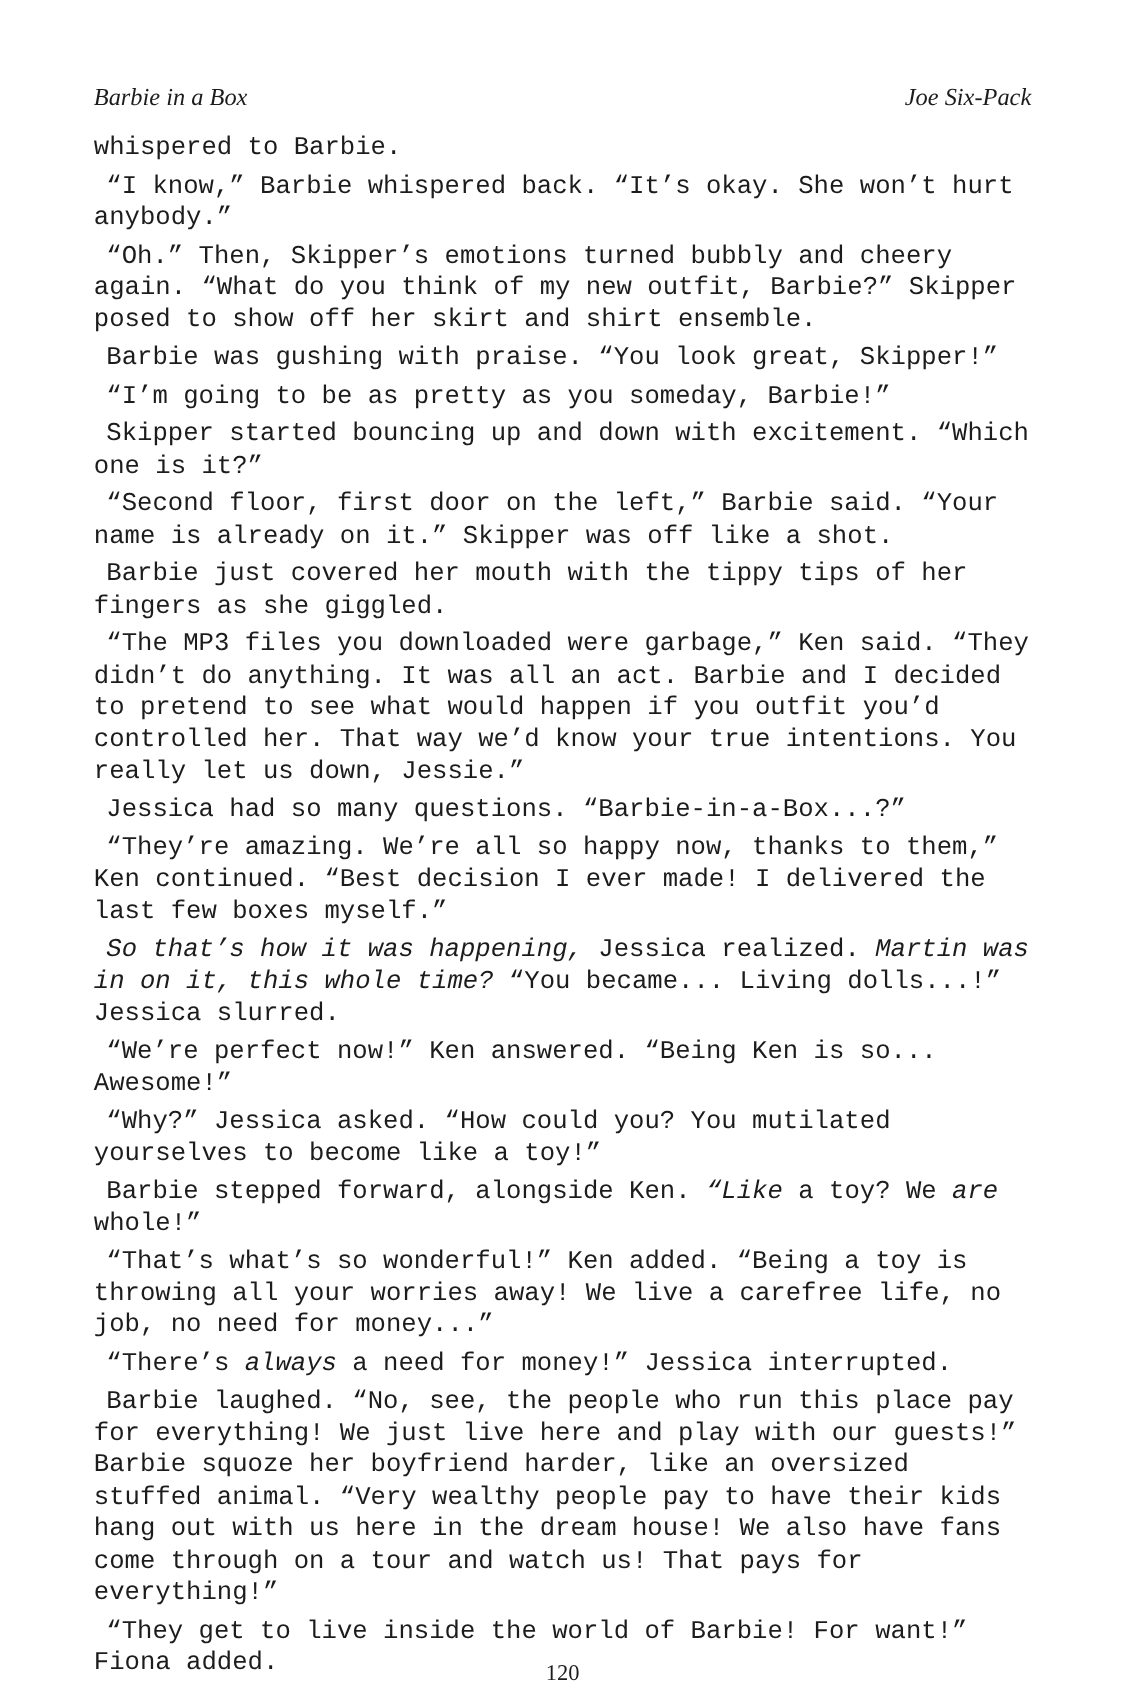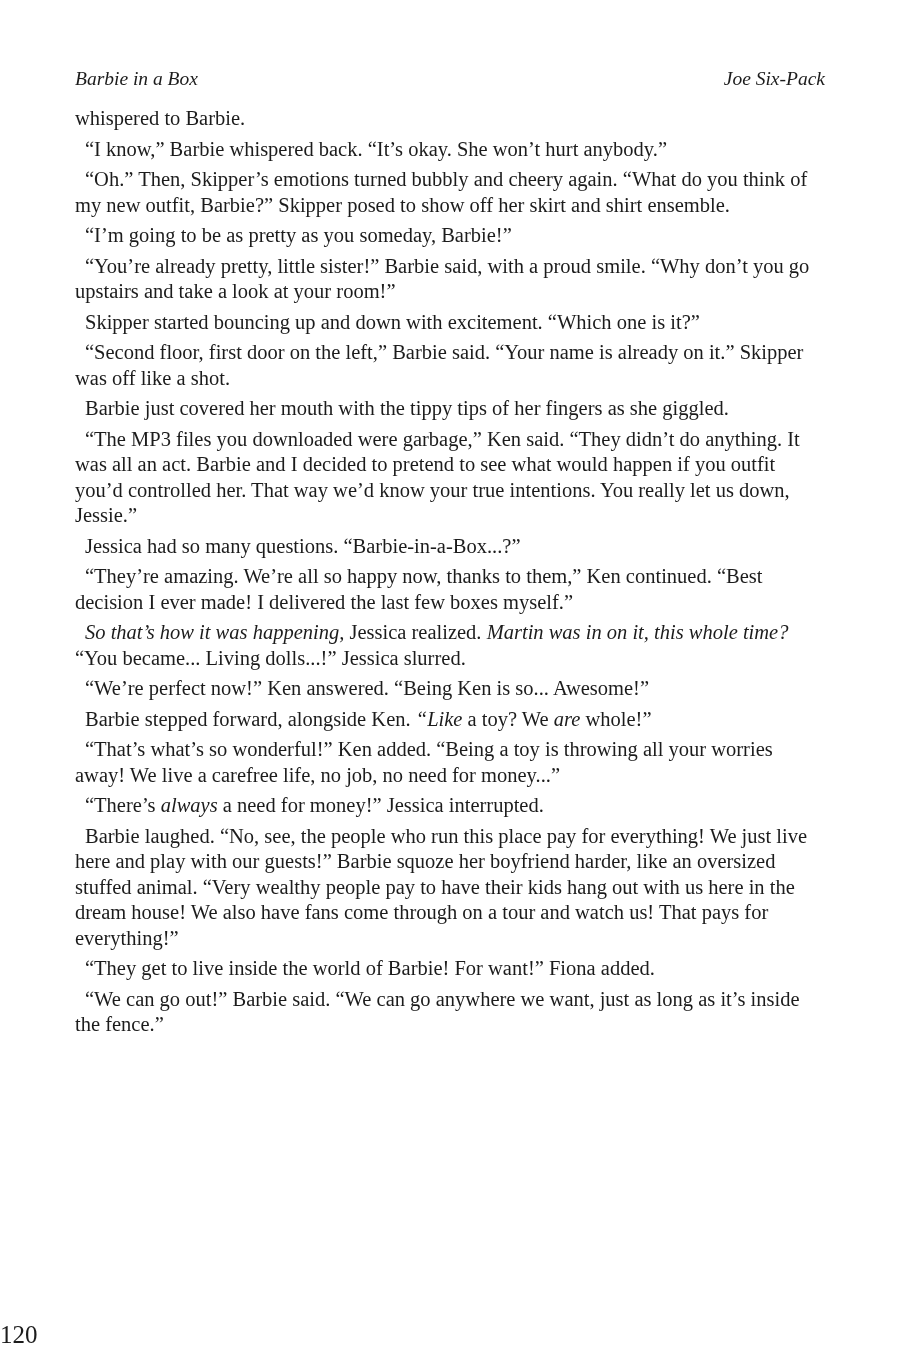--- a/index.html
+++ b/index.html
@@ -34,60 +34,62 @@
     left: 75px;
     width: 750px;
     font-size: 20.5px;
     line-height: 25.5px;
     text-rendering: optimizeLegibility;
   }
   .body-text p {
     margin: 0 0 5px 0;
     padding: 0;
     text-indent: 10px;
+    font-family: Liberation Mono, monospace;
   }
   .body-text p.no-indent {
     text-indent: 0;
   }
   .body-text em {
     font-style: italic;
   }
   .page-footer {
     position: absolute;
     bottom: 36px;
     left: 0;
     width: 100%;
-    text-align: left;
-    font-size: 25px;
+    text-align: center;
+    font-size: 18px;
   }
 </style>
 </head>
 <body>
 
 <div class="page">
 
   <div class="running-header">
     <span>Barbie in a Box</span>
     <span>Joe Six-Pack</span>
   </div>
 
   <div class="body-text">
       <p class="no-indent"><span>whispered to Barbie.</span></p>
       <p><span>“I know,” Barbie whispered back. “It’s okay. She won’t hurt anybody.”</span></p>
       <p><span>“Oh.” Then, Skipper’s emotions turned bubbly and cheery again. “What do you think of my new outfit, Barbie?” Skipper posed to show off her skirt and shirt ensemble.</span></p>
+      <p><span>Barbie was gushing with praise. “You look great, Skipper!”</span></p>
       <p><span>“I’m going to be as pretty as you someday, Barbie!”</span></p>
-      <p><span>“You’re already pretty, little sister!” Barbie said, with a proud smile. “Why don’t you go upstairs and take a look at your room!”</span></p>
       <p><span>Skipper started bouncing up and down with excitement. “Which one is it?”</span></p>
       <p><span>“Second floor, first door on the left,” Barbie said. “Your name is already on it.” Skipper was off like a shot.</span></p>
       <p><span>Barbie just covered her mouth with the tippy tips of her fingers as she giggled.</span></p>
       <p><span>“The MP3 files you downloaded were garbage,” Ken said. “They didn’t do anything. It was all an act. Barbie and I decided to pretend to see what would happen if you outfit you’d controlled her. That way we’d know your true intentions. You really let us down, Jessie.”</span></p>
       <p><span>Jessica had so many questions. “Barbie-in-a-Box...?”</span></p>
       <p><span>“They’re amazing. We’re all so happy now, thanks to them,” Ken continued. “Best decision I ever made! I delivered the last few boxes myself.”</span></p>
       <p><em>So that’s how it was happening,</em><span> Jessica realized. </span><em>Martin was in on it, this whole time?</em><span> “You became... Living dolls...!” Jessica slurred.</span></p>
       <p><span>“We’re perfect now!” Ken answered. “Being Ken is so... Awesome!”</span></p>
+      <p><span>“Why?” Jessica asked. “How could you? You mutilated yourselves to become like a toy!”</span></p>
       <p><span>Barbie stepped forward, alongside Ken. </span><em>“Like</em><span> a toy? We </span><em>are</em><span> whole!”</span></p>
       <p><span>“That’s what’s so wonderful!” Ken added. “Being a toy is throwing all your worries away! We live a carefree life, no job, no need for money...”</span></p>
       <p><span>“There’s </span><em>always</em><span> a need for money!” Jessica interrupted.</span></p>
       <p><span>Barbie laughed. “No, see, the people who run this place pay for everything! We just live here and play with our guests!” Barbie squoze her boyfriend harder, like an oversized stuffed animal. “Very wealthy people pay to have their kids hang out with us here in the dream house! We also have fans come through on a tour and watch us! That pays for everything!”</span></p>
       <p><span>“They get to live inside the world of Barbie! For want!” Fiona added.</span></p>
       <p><span>“We can go out!” Barbie said. “We can go anywhere we want, just as long as it’s inside the fence.”</span></p>
     </div>
 
   <div class="page-footer">
     <span>120</span>

